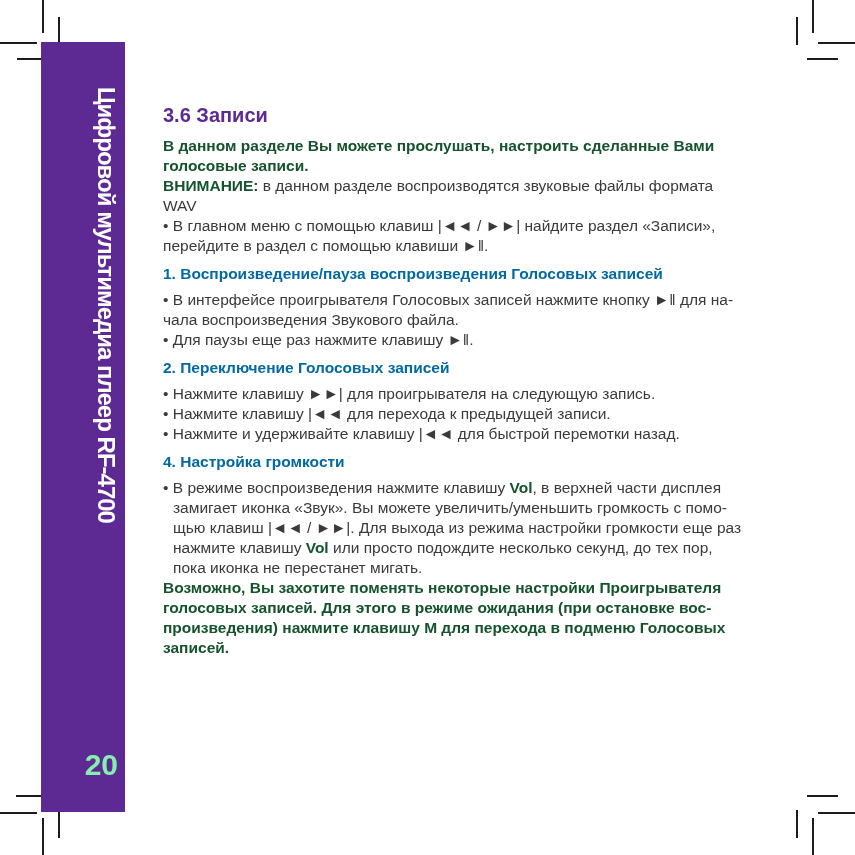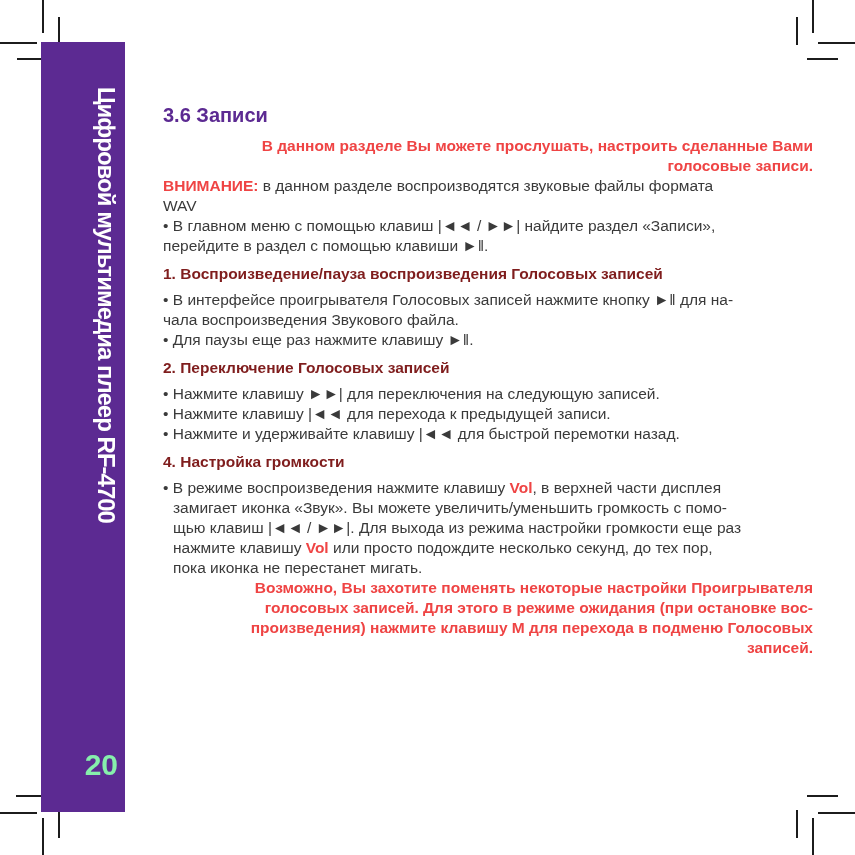--- a/index.html
+++ b/index.html
@@ -46,23 +46,23 @@
   
   .content {
     position: absolute; left: 163px; top: 103px; width: 650px;
     color: #3a3a3a; font-size: 15.5px; line-height: 20px;
   }
   .doc-title {
     color: #5c2a92; font-size: 20px; font-weight: bold; line-height: 24px;
     margin-bottom: 9px;
   }
   .para { white-space: pre-line; margin: 0; }
-  .bold { font-weight: bold; color: #ef4444; text-align: right; }
+  .bold { font-weight: bold; color: #14532d; }
   .sec-heading {
-    color: #7f1d1d; font-weight: bold; white-space: pre-line;
+    color: #0369a1; font-weight: bold; white-space: pre-line;
     margin-top: 7px; margin-bottom: 6px; line-height: 21px;
   }
   .hang { padding-left: 10px; text-indent: -10px; }
 </style>
 </head>
 <body>
 
 <div class="mark mv tl-v1"></div>
 <div class="mark mv tl-v2"></div>
 <div class="mark mh tl-h1"></div>
@@ -97,21 +97,21 @@
 
   <p class="para">• В главном меню с помощью клавиш |◄◄ / ►►| найдите раздел «Записи»,
 перейдите в раздел с помощью клавиши ►‖.</p>
 
   <div class="sec-heading">1. Воспроизведение/пауза воспроизведения Голосовых записей</div>
   <p class="para">• В интерфейсе проигрывателя Голосовых записей нажмите кнопку ►‖ для на-
 чала воспроизведения Звукового файла.</p>
   <p class="para">• Для паузы еще раз нажмите клавишу ►‖.</p>
 
   <div class="sec-heading">2. Переключение Голосовых записей</div>
-  <p class="para">• Нажмите клавишу ►►| для переключения на следующую записей.</p>
+  <p class="para">• Нажмите клавишу ►►| для проигрывателя на следующую запись.</p>
   <p class="para">• Нажмите клавишу |◄◄ для перехода к предыдущей записи.</p>
 
   <p class="para">• Нажмите и удерживайте клавишу |◄◄ для быстрой перемотки назад.</p>
 
   <div class="sec-heading">4. Настройка громкости</div>
   <p class="para hang"><span>• В режиме воспроизведения нажмите клавишу </span><span class="bold">Vol</span><span>, в верхней части дисплея
 замигает иконка «Звук». Вы можете увеличить/уменьшить громкость с помо-
 щью клавиш |◄◄ / ►►|. Для выхода из режима настройки громкости еще раз
 нажмите клавишу </span><span class="bold">Vol</span><span> или просто подождите несколько секунд, до тех пор,
 пока иконка не перестанет мигать.</span></p>

